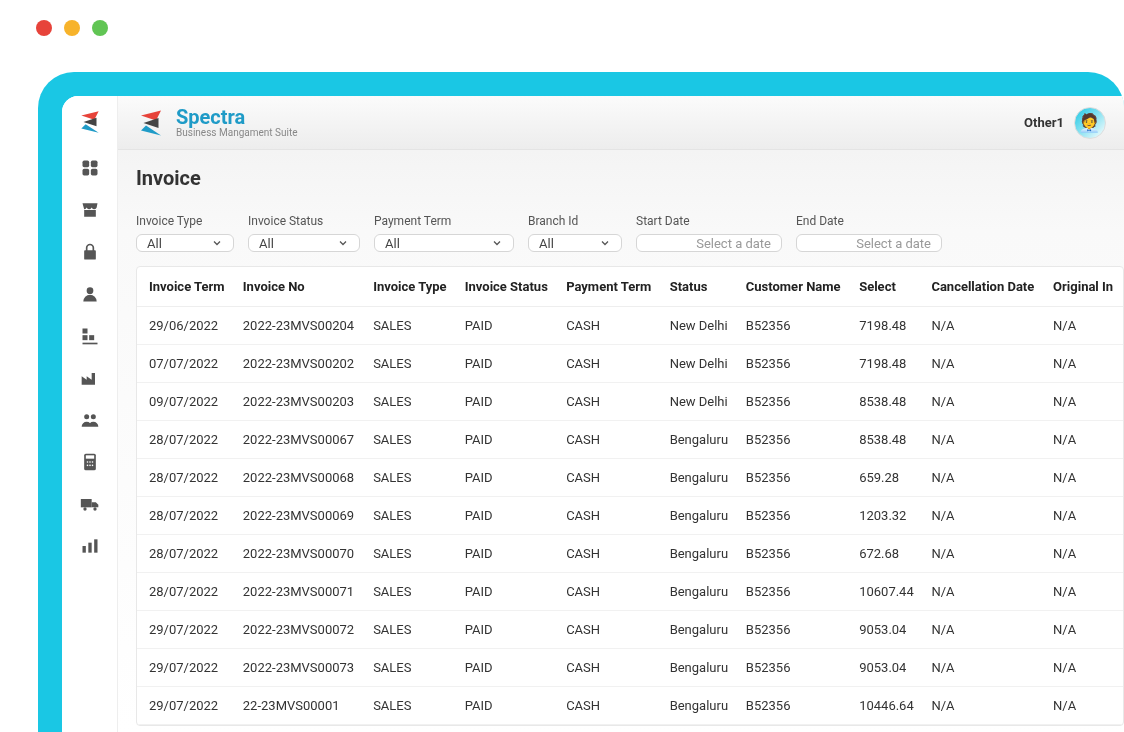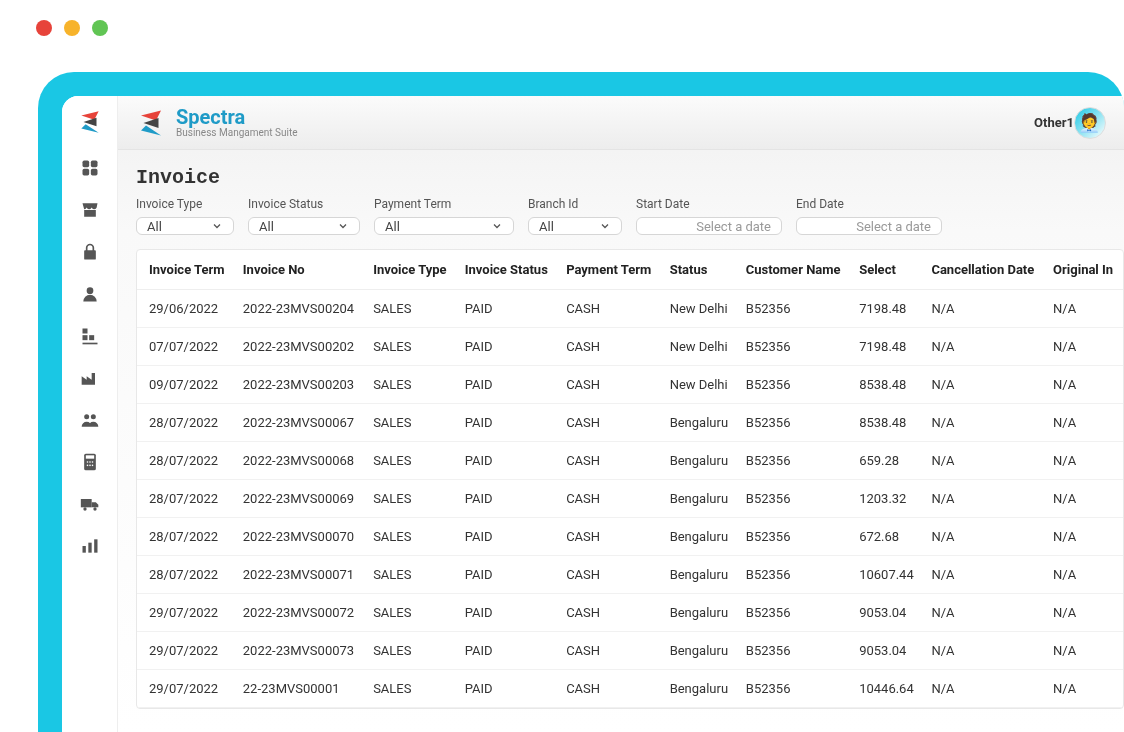--- a/index.html
+++ b/index.html
@@ -20,26 +20,26 @@
 .sb-icon { width: 20px; height: 20px; color: #555; cursor: pointer; }
 
 .main { flex: 1; display: flex; flex-direction: column; overflow: hidden; }
 
 .topbar { height: 54px; background: linear-gradient(180deg, #fbfbfb, #ededed); border-bottom: 1px solid #e4e4e4; display: flex; align-items: center; justify-content: space-between; padding: 10px 18px; }
 .brand { display: flex; align-items: center; gap: 10px; }
 .brand-logo { width: 30px; height: 30px; }
 .brand-text { display: flex; flex-direction: column; }
 .brand-name { color: #1f9bc7; font-size: 20px; font-weight: 700; line-height: 1; }
 .brand-tag { color: #888; font-size: 10px; }
-.user-area { display: flex; align-items: center; }
+.user-area { display: flex; align-items: center; gap: 10px; }
 .user-name { font-size: 13px; font-weight: 700; color: #333; }
 .avatar { width: 32px; height: 32px; border-radius: 50%; background: linear-gradient(135deg,#1ac7e4,#fff); border: 1px solid #ddd; display:flex; align-items:center; justify-content:center; font-size:18px; }
 
 .content { padding: 16px 0 0 18px; flex: 1; overflow: hidden; background: linear-gradient(180deg,#f4f4f4,#f9f9f9 80px,#fff); }
-.page-title { font-size: 20px; font-weight: 700; color: #333; margin-bottom: 8px; font-family: Liberation Mono, monospace; }
+.page-title { font-size: 20px; font-weight: 700; color: #333; margin-bottom: 24px; }
 
 .filters { display: flex; gap: 14px; margin-bottom: 14px; flex-wrap: nowrap; }
 .filter { display: flex; flex-direction: column; gap: 6px; }
 .filter-label { font-size: 12px; color: #555; }
 .select, .date-input { height: 18px; border: 1px solid #d6d6d6; border-radius: 6px; background: #fff; padding: 0 10px; font-size: 13px; color: #444; display: flex; align-items: center; justify-content: space-between; gap: 8px; cursor: pointer; }
 .f-it { width: 98px; } .f-is { width: 112px; } .f-pt { width: 140px; } .f-bi { width: 94px; } .f-sd, .f-ed { width: 146px; justify-content: flex-end; }
 .chevron { width: 12px; height: 12px; }
 .date-input { color: #999; }
 
 .table-wrap { background: #fff; border: 1px solid #e8e8e8; border-radius: 4px; overflow: hidden; }

